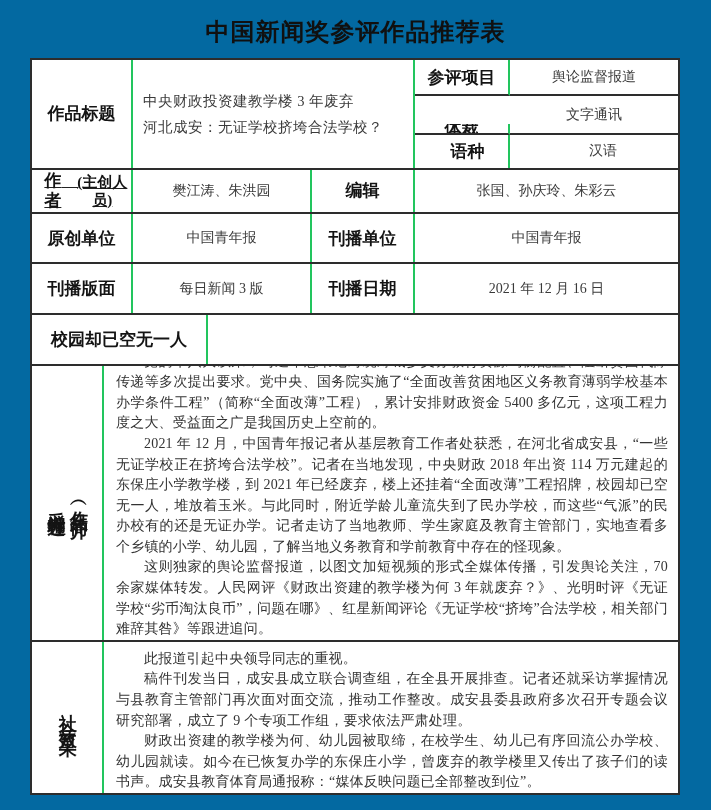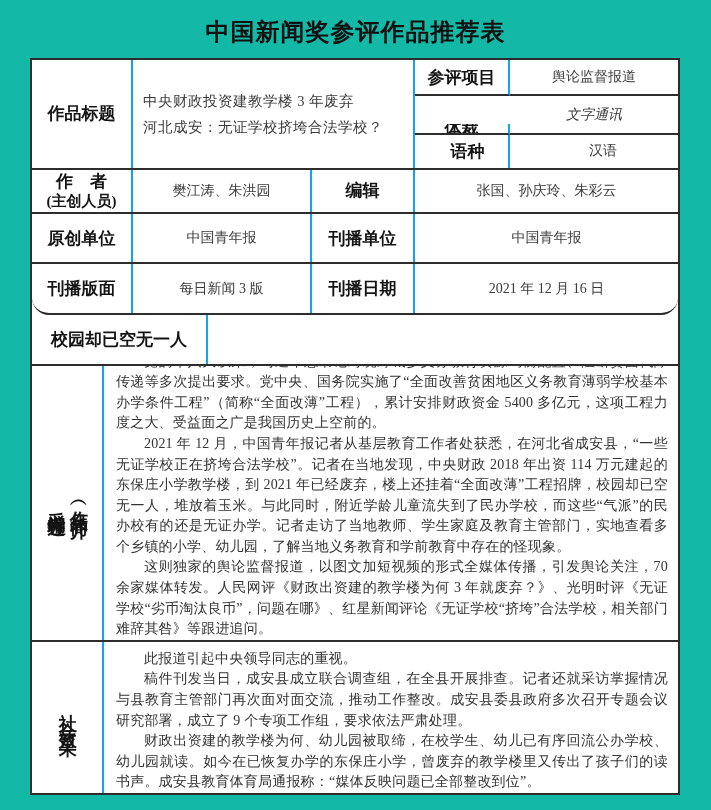--- a/index.html
+++ b/index.html
@@ -1,54 +1,54 @@
 <!DOCTYPE html>
 <html lang="zh"><head>
 <meta charset="utf-8">
 <style>
   html,body{margin:0;padding:0;}
   body{
     width:711px;height:810px;background:#ffffff;
     font-family:"Liberation Serif","DejaVu Serif",serif;
     color:#222;overflow:hidden;
   }
-  .page{position:relative;width:711px;height:810px;background:#14b8a6;}
+  .page{position:relative;width:711px;height:810px;background:#0369a1;}
   .form-title{
     margin:0;padding-top:16px;text-align:center;
     font-size:24px;font-weight:bold;color:#101010;letter-spacing:1px;
   }
   .form-table{
     position:absolute;left:30px;top:58px;width:650px;height:737px;
     border:2px solid #2d2d2d;box-sizing:border-box;
     display:flex;flex-direction:column;background:#fff;
   }
   .row{box-sizing:border-box;border-bottom:2px solid #2d2d2d;}
   .row:last-child{border-bottom:none;}
   .cell{
-    box-sizing:border-box;border-right:2px solid #0ea5e9;
+    box-sizing:border-box;border-right:2px solid #22c55e;
     display:flex;align-items:center;justify-content:center;
     overflow:hidden;
   }
   .cell.last{border-right:none;}
   .lbl{font-weight:bold;font-size:17px;color:#141414;text-align:center;}
   .val{font-size:14px;color:#3a3a3a;text-align:center;}
 
   
   .r1{height:110px;display:grid;grid-template-columns:101px 282px 95px 1fr;grid-template-rows:36px 39px 1fr;}
   .r1 .span3{grid-row:1/4;}
   .r1 .sub{border-bottom:2px solid #2d2d2d;}
   .worktitle-value{flex-direction:column;align-items:flex-start;justify-content:center;padding:0 6px 0 10px;}
   .worktitle-value div{font-size:14.5px;line-height:26px;color:#3a3a3a;letter-spacing:0.5px;text-align:right;}
 
   
   .r-mid{display:grid;grid-template-columns:101px 179px 103px 1fr;}
   .r2{height:45px;}
   .r3{height:50px;}
-  .r4{height:51px;border-radius:17px;}
-  .author-label{flex-direction:column;line-height:1.2;}
+  .r4{height:51px;}
+  .author-label{line-height:1.2;text-decoration:underline;}
   .author-label .l2{font-size:15px;}
 
   
   .r5{height:51px;display:grid;grid-template-columns:176px 1fr;}
 
   
   .r6{height:276px;display:grid;grid-template-columns:72px 1fr;}
   .r7{flex:1;display:grid;grid-template-columns:72px 1fr;}
   .vlabel-wrap{gap:1px;}
   .vcol{
@@ -86,21 +86,21 @@
       <div class="cell sub" style="grid-column:3;grid-row:1;">
         <span class="lbl">参评项目</span>
       </div>
       <div class="cell sub last" style="grid-column:4;grid-row:1;">
         <span class="val">舆论监督报道</span>
       </div>
 
       <div class="cell sub" style="grid-column:3;grid-row:2;margin-top:28px;">
         <span class="lbl">体裁</span>
       </div>
-      <div class="cell sub last" style="grid-column:4;grid-row:2;font-style:italic;">
+      <div class="cell sub last" style="grid-column:4;grid-row:2;">
         <span class="val">文字通讯</span>
       </div>
 
       <div class="cell" style="grid-column:3;grid-row:3;margin-left:12px;">
         <span class="lbl">语种</span>
       </div>
       <div class="cell last" style="grid-column:4;grid-row:3;padding-left:18px;">
         <span class="val">汉语</span>
       </div>
     </div>

